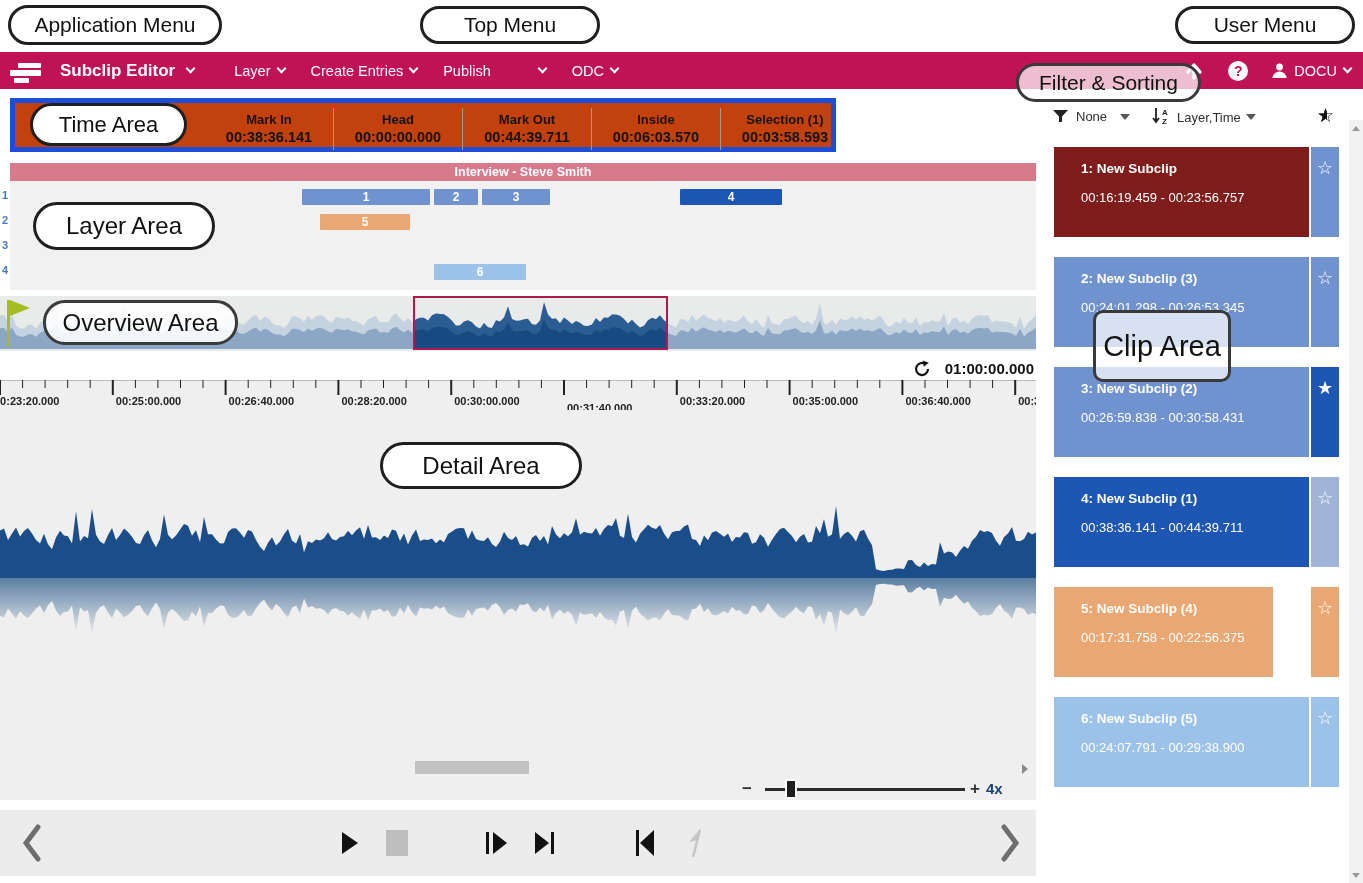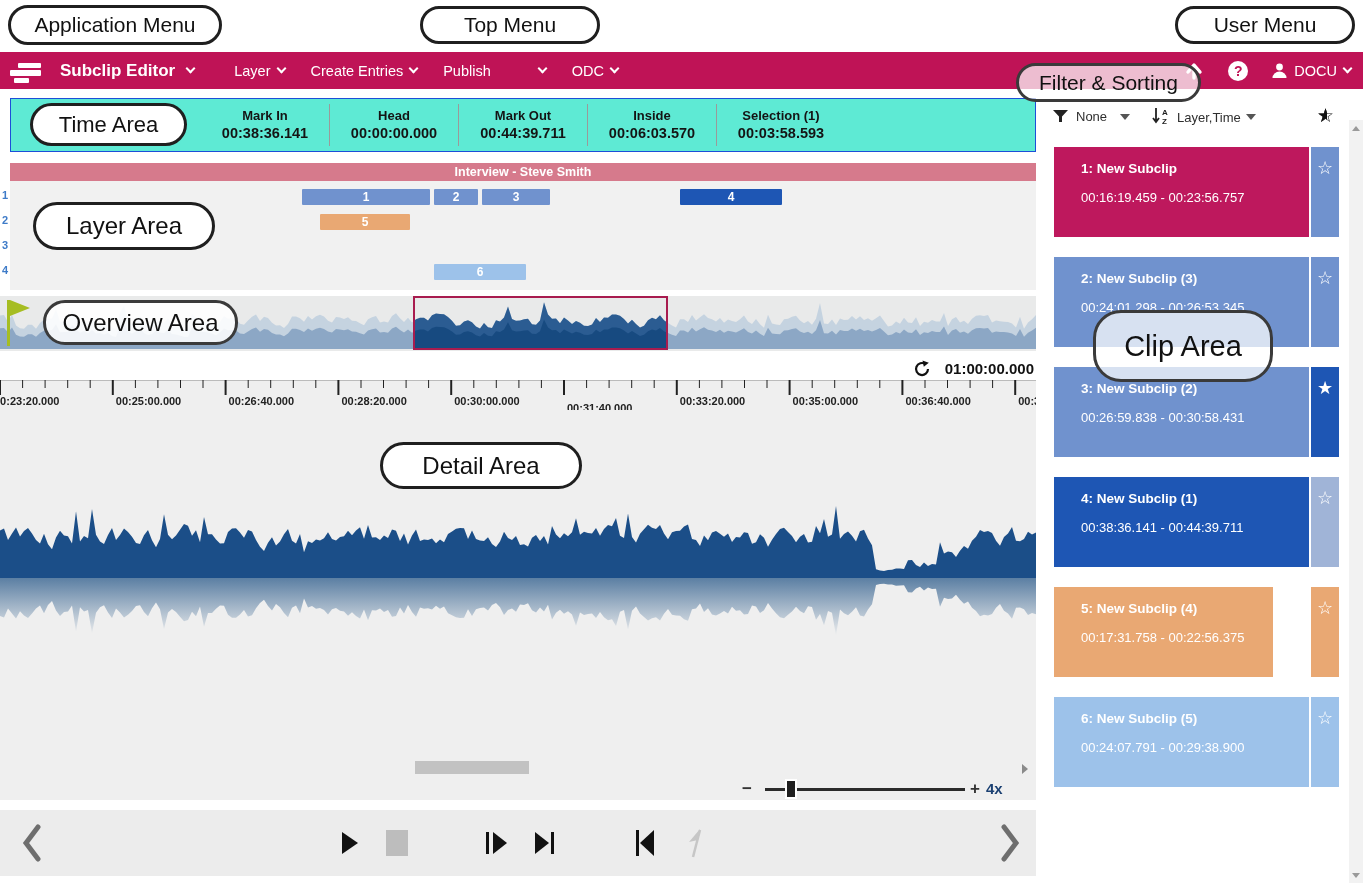--- a/index.html
+++ b/index.html
@@ -19,22 +19,22 @@
   .appbar .title{font-size:17px;font-weight:bold;margin-left:12px;}
   .menu-item{font-size:14.5px;display:flex;align-items:center;gap:7px;cursor:default;}
   .chev{width:7px;height:7px;border-right:2px solid #fff;border-bottom:2px solid #fff;
     transform:rotate(45deg);margin-top:-4px;}
   .logo{position:relative;width:40px;height:26px;margin-left:8px;}
   .logo i{position:absolute;background:#fff;border-radius:1px;}
   .help-circle{width:20px;height:20px;border-radius:50%;background:#fff;color:#BF1356;
     font-weight:bold;font-size:14px;display:flex;align-items:center;justify-content:center;}
 
   
-  .timebox{position:absolute;left:10px;top:98px;width:1026px;height:54px;background:#5eead4;
-    border:1px solid #1d4ed8;}
+  .timebox{position:absolute;left:10px;top:98px;width:826px;height:54px;background:#c2410c;
+    border:5px solid #1d4ed8;}
   .timefields{position:absolute;left:190px;top:4px;display:flex;align-items:center;height:44px;}
   .tfield{width:128px;text-align:center;color:#141414;}
   .tfield .lbl{font-size:13px;font-weight:bold;line-height:16px;}
   .tfield .val{font-size:14.5px;font-weight:bold;line-height:18px;}
   .tdiv{width:1px;height:42px;background:#9a9a9a;}
 
   
   .layerbox{position:absolute;left:10px;top:163px;width:1026px;height:127px;background:#F1F1F1;}
   .layertitle{position:absolute;left:0;top:0;width:100%;height:18px;background:#D67A8C;color:#fff;
     font-size:12.5px;font-weight:bold;text-align:center;line-height:18px;}
@@ -352,21 +352,21 @@
       <text x="10" y="17" font-size="8" font-weight="bold" fill="#222">Z</text>
     </svg>
     <span class="frow-txt abs" style="left:131px;top:6px;">Layer,Time</span>
     <span class="tri-dd abs" style="left:200px;top:10px;"></span>
     <span class="half-star abs" style="left:271px;top:2px;">
       <span class="hs-empty">☆</span><span class="hs-fill">★</span>
     </span>
   </div>
 
   <div class="clip-card" style="top:147px;">
-    <div class="clip-body" style="background: #be185d;">
+    <div class="clip-body" style="background: #7f1d1d;">
       <div class="clip-title">1: New Subclip</div>
       <div class="clip-range">00:16:19.459 - 00:23:56.757</div>
     </div>
     <div class="clip-star-cell" style="background: rgb(112, 146, 206);">
         <span class="star">☆</span>
       </div>
   </div>
   <div class="clip-card" style="top:257px;">
     <div class="clip-body" style="background: rgb(112, 146, 206);">
       <div class="clip-title">2: New Subclip (3)</div>
@@ -419,15 +419,15 @@
   </div>
 
   <div class="callout" style="left:8px;top:5px;width:214px;height:40px;">Application Menu</div>
   <div class="callout" style="left:420px;top:6px;width:180px;height:38px;">Top Menu</div>
   <div class="callout" style="left:1175px;top:6px;width:180px;height:38px;">User Menu</div>
   <div class="callout semi" style="left:1016px;top:63px;width:185px;height:39px;">Filter &amp; Sorting</div>
   <div class="callout" style="left:30px;top:103px;width:157px;height:43px;font-size:22px;">Time Area</div>
   <div class="callout" style="left:33px;top:202px;width:182px;height:48px;font-size:24px;border-radius:26px;">Layer Area</div>
   <div class="callout semi" style="left:43px;top:300px;width:195px;height:45px;font-size:24px;background:rgba(255,255,255,0.88);">Overview Area</div>
   <div class="callout" style="left:380px;top:442px;width:202px;height:47px;font-size:24px;border-radius:26px;">Detail Area</div>
-  <div class="callout semi" style="left:1093px;top:310px;width:180px;height:72px;font-size:29px;border-radius:28px;">Clip Area</div>
+  <div class="callout semi" style="left:1093px;top:310px;width:138px;height:72px;font-size:29px;border-radius:10px;">Clip Area</div>
 
 </div>
 
 </body></html>

